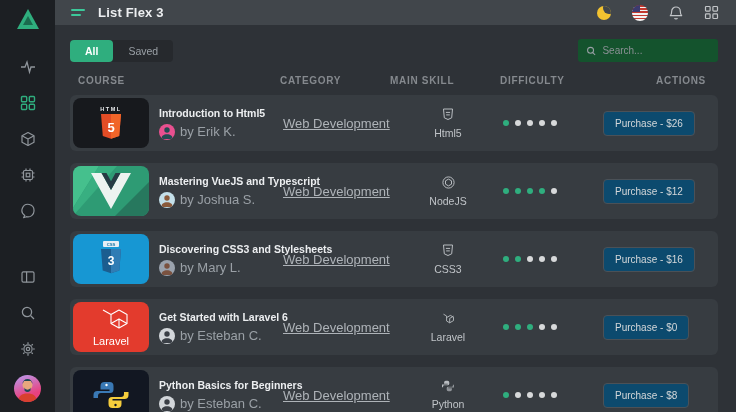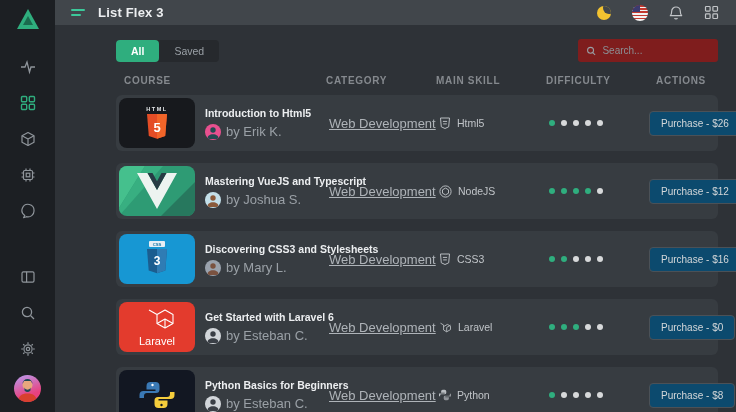--- a/index.html
+++ b/index.html
@@ -42,27 +42,27 @@
   .hamburger i:nth-child(2) { width: 10px; }
   .page-title { font-size: 13px; font-weight: 700; margin-left: 13px; letter-spacing: .2px; color: #eceef0; }
   .topbar-right { margin-left: auto; display: flex; align-items: center; gap: 19px; }
   .tb-icon { width: 17px; height: 17px; position: relative; cursor: pointer; display:flex; align-items:center; justify-content:center; }
   .moon { width: 14px; height: 14px; border-radius: 50%; background: #f2c230; position: relative; overflow: hidden; }
   .moon::after { content:""; position:absolute; width: 12px; height: 12px; border-radius:50%; background:#41464b; top:-4px; right:-4px; }
   .flag { width: 16px; height: 16px; border-radius: 50%; overflow: hidden; position: relative;
     background: repeating-linear-gradient(180deg,#c3392f 0 1.6px,#f2f2f2 1.6px 3.2px); }
   .flag::after { content:""; position: absolute; left: 0; top: 0; width: 8px; height: 7px; background:#3c3b6e; }
   
-  .content { flex: 1; background: #2e3237; padding: 14px 18px 0 15px; overflow: hidden; margin-left: 46px; }
+  .content { flex: 1; background: #2e3237; padding: 14px 18px 0 15px; overflow: hidden; }
   .content-top { display: flex; justify-content: space-between; align-items: center; margin-bottom: 13px; }
   .tab-group { background: #26292d; border-radius: 4px; display: flex; }
   .tab { padding: 5px 15px; font-size: 10.5px; color: #9aa0a6; border-radius: 4px; cursor: pointer; }
   .tab.active { background: #2fae7e; color: #fff; font-weight: 700; }
   .search-box {
-    width: 140px; height: 23px; background: #7f1d1d; border-radius: 3px;
+    width: 140px; height: 23px; background: #14532d; border-radius: 3px;
     display: flex; align-items: center; padding: 0 8px; gap: 6px;
   }
   .search-box input {
     background: transparent; border: none; outline: none; width: 100%;
     font-family: inherit; font-size: 10px; color: #c6c9cc;
   }
   .search-box input::placeholder { color: #8b9095; }
   
   .thead {
     display: grid; grid-template-columns: 210px 110px 110px 100px 1fr;
@@ -77,21 +77,21 @@
     align-items: center; background: #373c41; border-radius: 6px;
     height: 56px; padding-left: 3px; flex-shrink: 0;
   }
   .thumb { width: 76px; height: 50px; border-radius: 8px; overflow: hidden; }
   .thumb svg { display: block; }
   .course-cell { padding-left: 6px; }
   .course-title { font-size: 10.5px; font-weight: 700; color: #eceef0; margin-bottom: 5px; white-space: nowrap; }
   .author { display: flex; align-items: center; gap: 5px; font-size: 13px; color: #9aa0a6; }
   .mini-avatar { width: 16px; height: 16px; border-radius: 50%; overflow: hidden; flex-shrink: 0; }
   .category { font-size: 13px; color: #aeb3b8; text-decoration: underline; }
-  .skill { display: flex; align-items: center; gap: 6px; font-size: 10.5px; color: #c0c4c8; }
+  .skill { display: flex; align-items: center; gap: 6px; font-size: 10.5px; color: #c0c4c8; flex-direction: column; }
   .skill .sk-icon { display: flex; align-items: center; }
   .dots { display: flex; gap: 6px; }
   .dot { width: 6px; height: 6px; border-radius: 50%; background: #d7d9da; }
   .dot.filled { background: #2fae7e; }
   .actions { display: flex; justify-content: flex-end; padding-right: 36px; }
   .purchase-btn {
     background: #0c4a6e; border: 1px solid #4b5157; color: #d4d7d9;
     font-family: inherit; font-size: 10px; padding: 6px 11px; border-radius: 4px; cursor: pointer;
     white-space: nowrap;
   }

